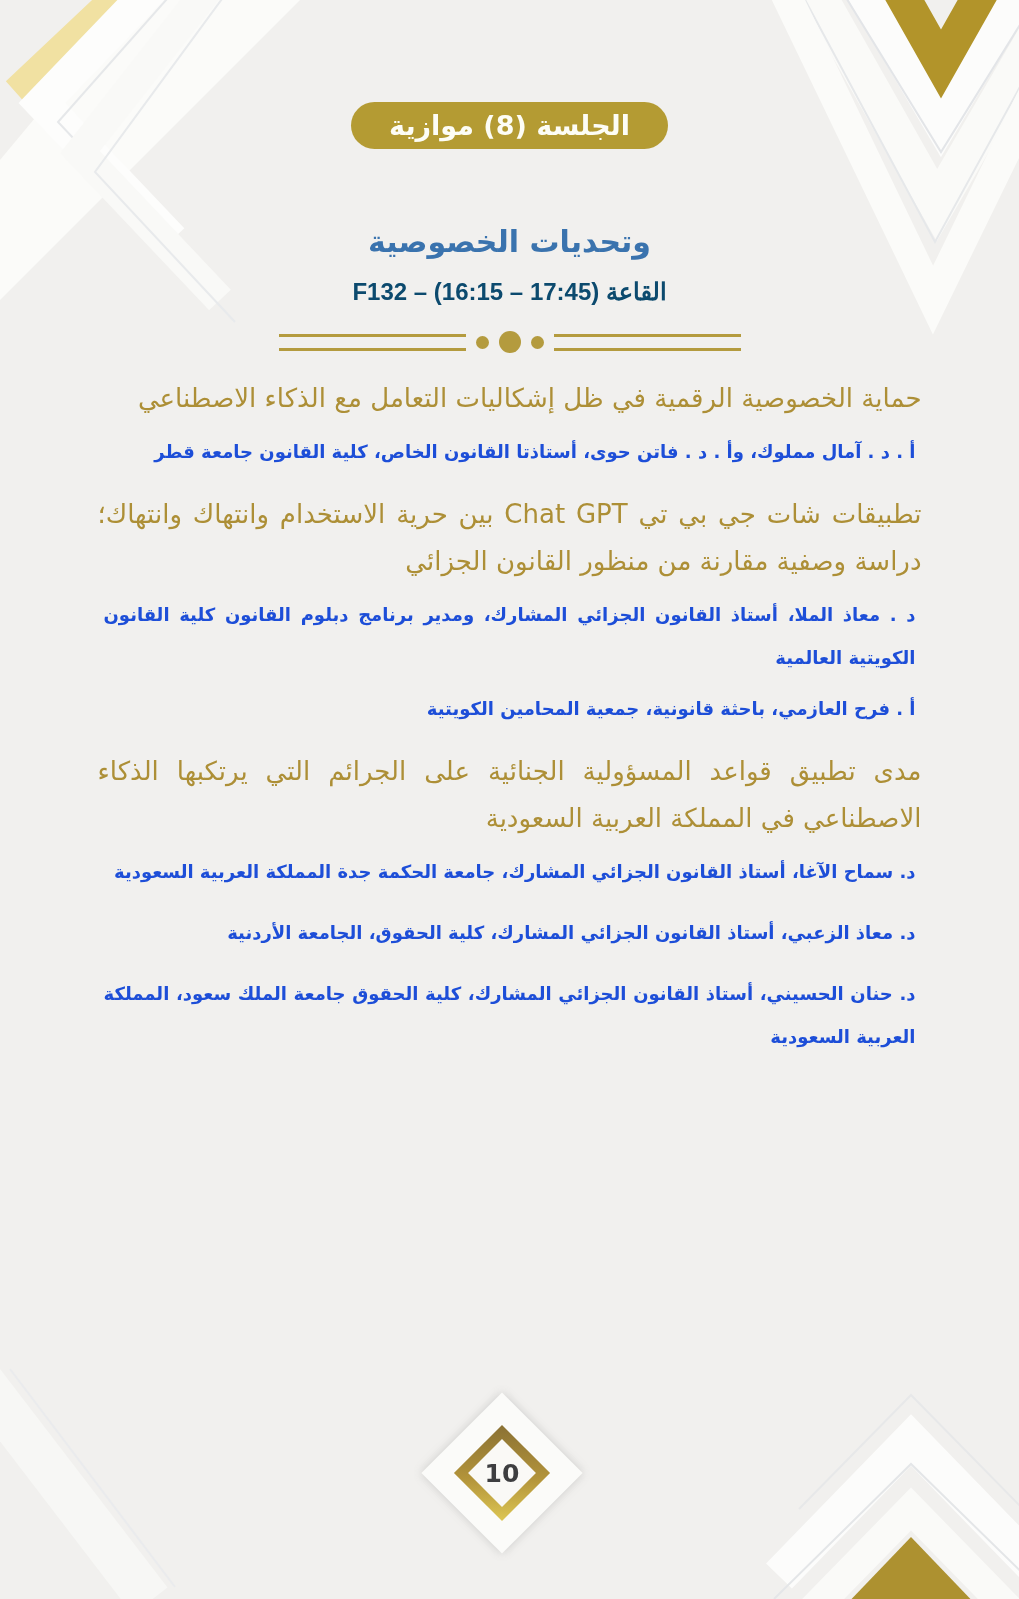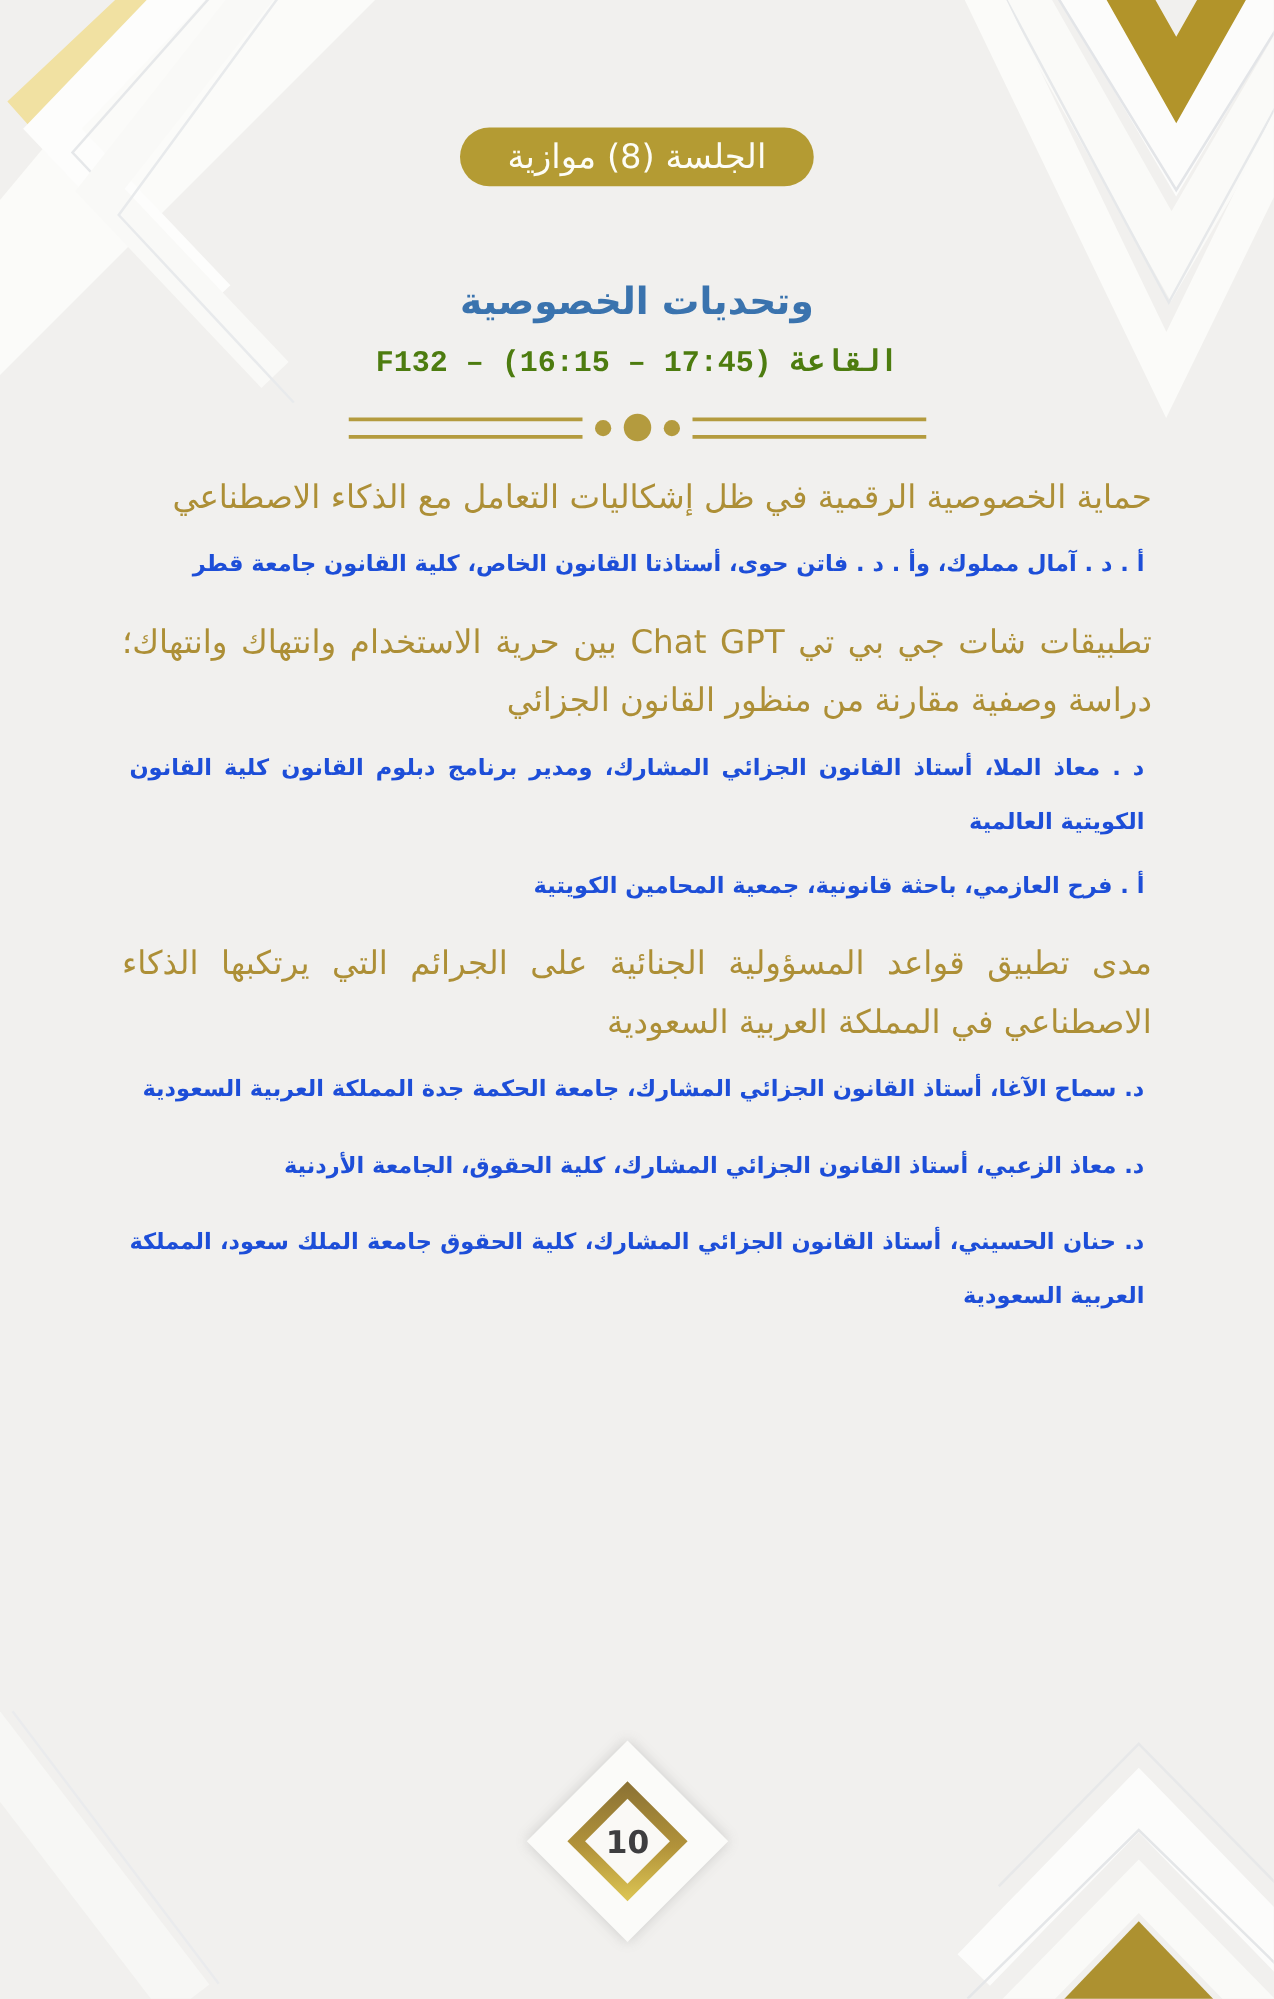--- a/index.html
+++ b/index.html
@@ -18,36 +18,36 @@
   .content{
     position:relative;z-index:2;
     width:824px;margin:0 auto;
     padding-top:102px;
     direction:rtl;
   }
   .badge-row{text-align:center;}
   .badge{
     display:inline-block;
     background:#b49b33;color:#fdfdf6;
-    font-weight:normal;font-size:27px;
+    font-weight:bold;font-size:27px;
     padding:8px 38px;border-radius:30px;
     letter-spacing:.5px;
   }
   .main-title{
     margin:12px 0 0;
     color:#3a73ae;font-weight:bold;
     font-size:30px;line-height:54px;
     text-align:center;
   }
   .room{
     margin:4px 0 0;
-    color:#4d7c0f;font-weight:bold;
+    color:#0c4a6e;font-weight:bold;
     font-size:24px;line-height:38px;
     text-align:center;
-    font-family:Liberation Mono, monospace;
+    font-family:Liberation Sans, sans-serif;
   }
   .divider{
     margin:20px auto 0;width:462px;height:22px;
     display:flex;align-items:center;gap:10px;
   }
   .divider .lines{
     flex:1;height:11px;
     border-top:3px solid #b49b3e;
     border-bottom:3px solid #b49b3e;
   }

